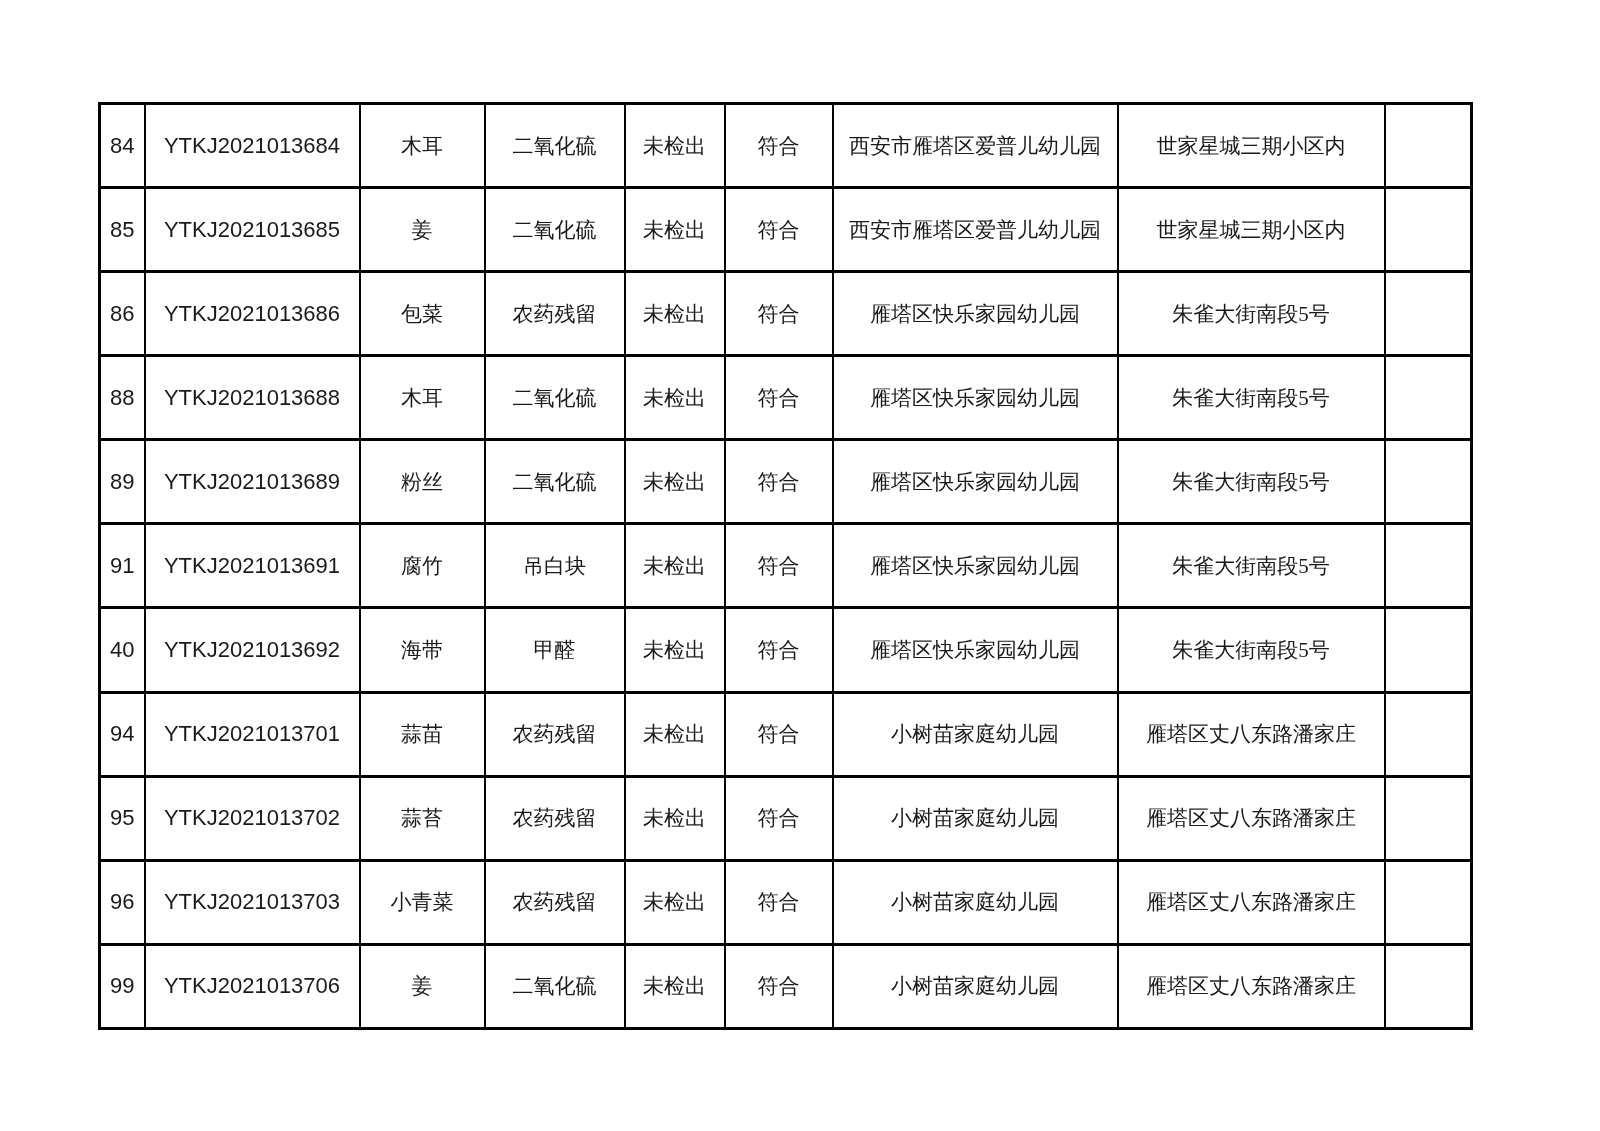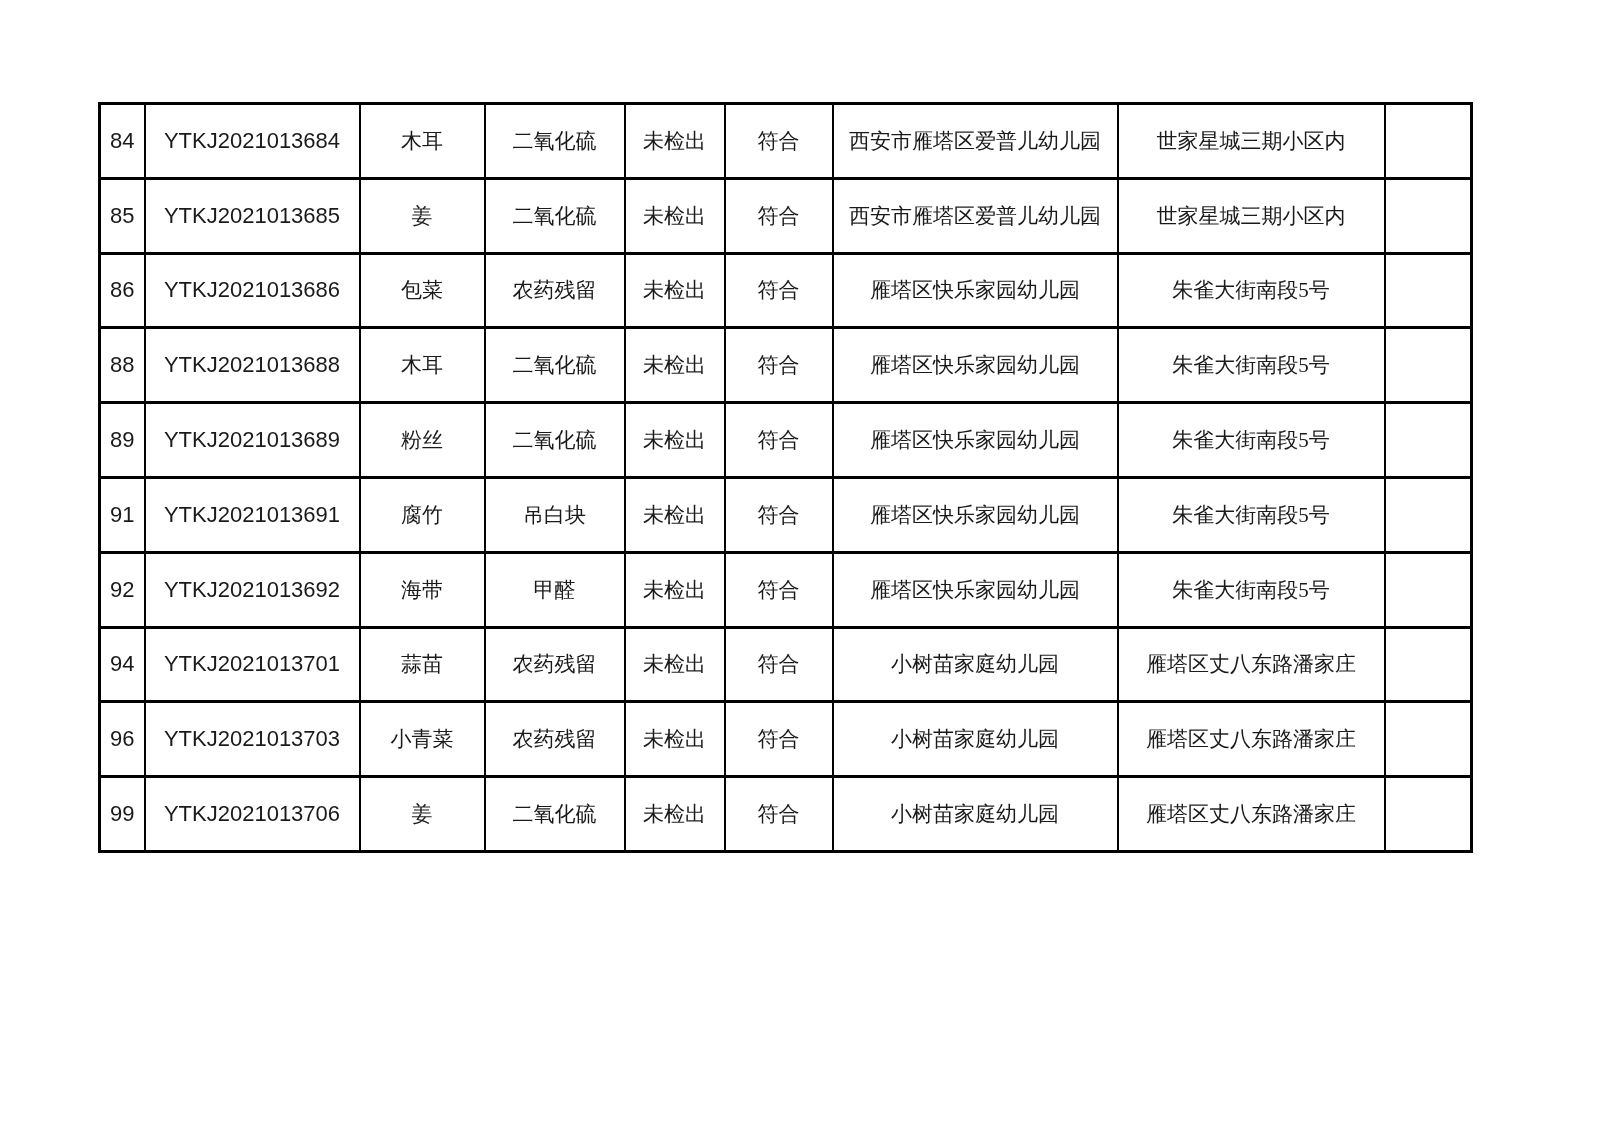--- a/index.html
+++ b/index.html
@@ -14,21 +14,21 @@
     position: relative;
     width: 1600px;
     height: 1131px;
     background: #ffffff;
   }
   table.results {
     position: absolute;
     left: 98px;
     top: 102px;
     width: 1372px;
-    height: 751px;
+    height: 928px;
     border-collapse: collapse;
     table-layout: fixed;
     border: 3px solid #000000;
   }
   table.results td {
     border-left: 2px solid #000000;
     border-right: 2px solid #000000;
     border-top: 3px solid #000000;
     border-bottom: 3px solid #000000;
     text-align: center;
@@ -135,34 +135,45 @@
           <td class="c1">YTKJ2021013691</td>
           <td class="c2">腐竹</td>
           <td class="c3">吊白块</td>
           <td class="c4">未检出</td>
           <td class="c5">符合</td>
           <td class="c6">雁塔区快乐家园幼儿园</td>
           <td class="c7">朱雀大街南段5号</td>
           <td class="c8"></td>
         </tr>
         <tr>
-          <td class="c0">92</td>
+          <td class="c0">40</td>
           <td class="c1">YTKJ2021013692</td>
           <td class="c2">海带</td>
           <td class="c3">甲醛</td>
           <td class="c4">未检出</td>
           <td class="c5">符合</td>
           <td class="c6">雁塔区快乐家园幼儿园</td>
           <td class="c7">朱雀大街南段5号</td>
           <td class="c8"></td>
         </tr>
         <tr>
           <td class="c0">94</td>
           <td class="c1">YTKJ2021013701</td>
           <td class="c2">蒜苗</td>
+          <td class="c3">农药残留</td>
+          <td class="c4">未检出</td>
+          <td class="c5">符合</td>
+          <td class="c6">小树苗家庭幼儿园</td>
+          <td class="c7">雁塔区丈八东路潘家庄</td>
+          <td class="c8"></td>
+        </tr>
+        <tr>
+          <td class="c0">95</td>
+          <td class="c1">YTKJ2021013702</td>
+          <td class="c2">蒜苔</td>
           <td class="c3">农药残留</td>
           <td class="c4">未检出</td>
           <td class="c5">符合</td>
           <td class="c6">小树苗家庭幼儿园</td>
           <td class="c7">雁塔区丈八东路潘家庄</td>
           <td class="c8"></td>
         </tr>
         <tr>
           <td class="c0">96</td>
           <td class="c1">YTKJ2021013703</td>

